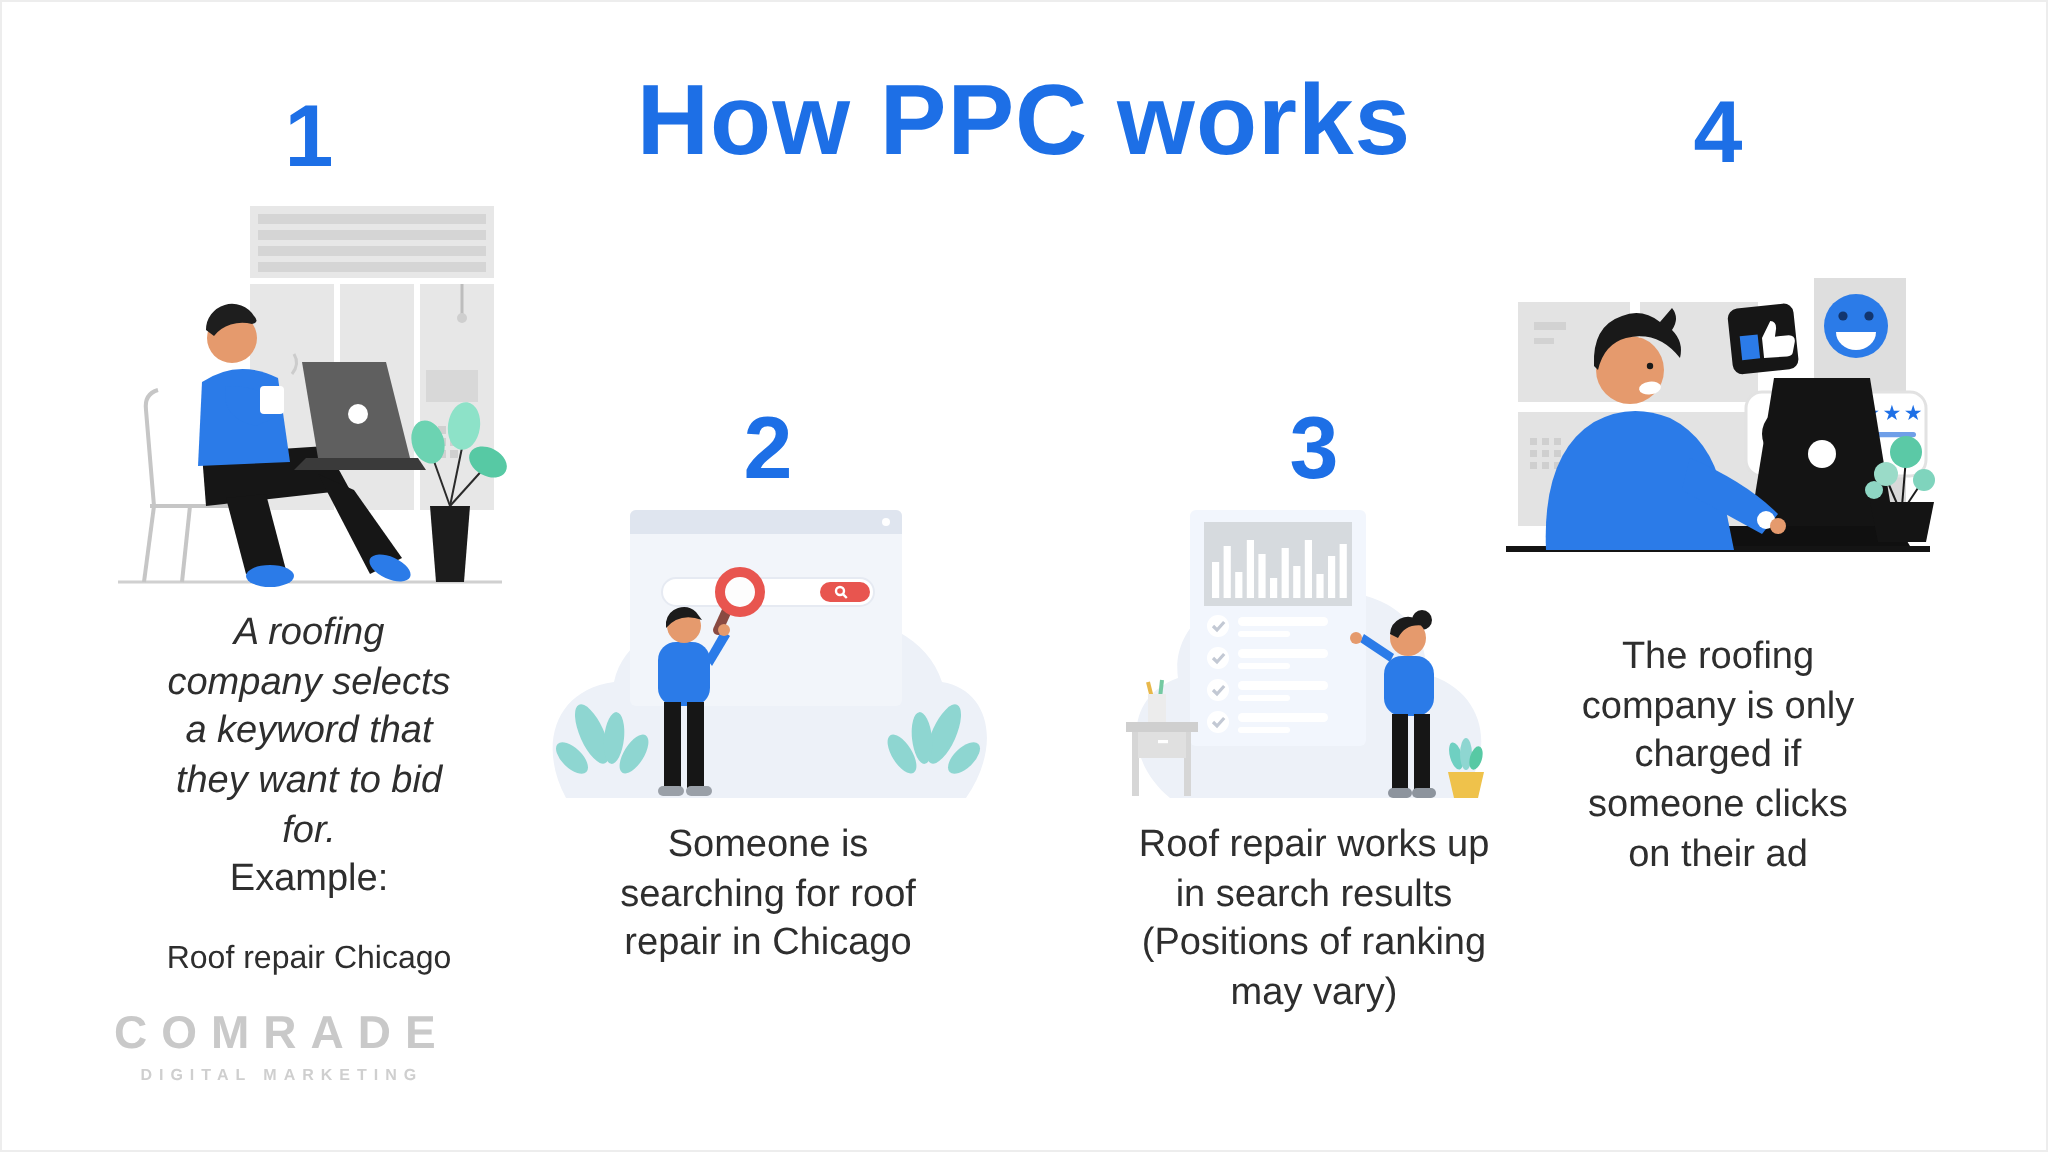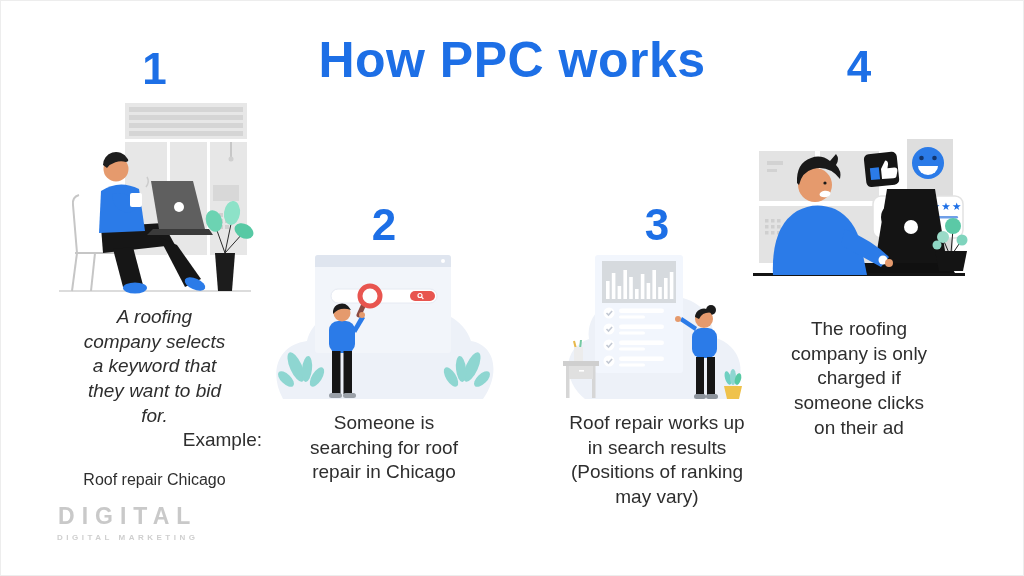--- a/index.html
+++ b/index.html
@@ -32,21 +32,21 @@
   .illustration{display:block;margin:4px auto 0;}
   .caption{font-size:19px;line-height:1.3;color:var(--text-dark);margin:10px auto 0;}
   #step1{left:46px;top:46px;width:215px;}
   #step2{left:264px;top:202px;width:238px;}
   #step3{left:550px;top:202px;width:212px;}
   #step4{left:742px;top:44px;width:232px;}
   #step1 .caption{max-width:150px;font-style:italic;}
   #step2 .caption{max-width:168px;}
   #step3 .caption{max-width:178px;}
   #step4 .caption{max-width:150px;margin-top:24px;}
-  .example-label{font-size:19px;line-height:1.3;color:var(--text-dark);text-align:right;}
+  .example-label{font-size:19px;line-height:1.3;color:var(--text-dark);}
   .example{font-size:16px;color:var(--text-dark);margin-top:18px;white-space:nowrap;}
   .logo{position:absolute;left:56px;top:503px;text-align:center;}
   .logo-name{
     font-size:23px;font-weight:bold;color:var(--logo-gray);
     letter-spacing:7px;line-height:1.1;
   }
   .logo-tagline{
     font-size:8px;color:#cfcfcf;letter-spacing:3.5px;margin-top:4px;font-weight:bold;
   }
   .star-text{fill:var(--accent-blue);font-size:10.5px;letter-spacing:1.2px;font-weight:bold;}
@@ -329,17 +329,17 @@
         <circle cx="66" cy="92" r="17" fill="#e59a6d"></circle>
         <path d="M48,90 Q47,70 62,65 Q72,61 81,68 L87,61 Q91,66 87,72 Q93,78 91,86 Q80,72 64,76 Q53,79 50,92 Z" fill="#191919"></path>
         <ellipse cx="76" cy="101" rx="5.5" ry="3.2" fill="#ffffff" transform="rotate(-8 76 101)"></ellipse>
         <circle cx="76" cy="90" r="1.6" fill="#191919"></circle>
       </g>
     </svg>
     <p class="caption">The roofing company is only charged if someone clicks on their ad</p>
   </section>
 
   <div class="logo">
-    <div class="logo-name">DIGITAL</div>
+    <div class="logo-name">COMRADE</div>
     <div class="logo-tagline">DIGITAL MARKETING</div>
   </div>
 
 </div>
 
 </body></html>

